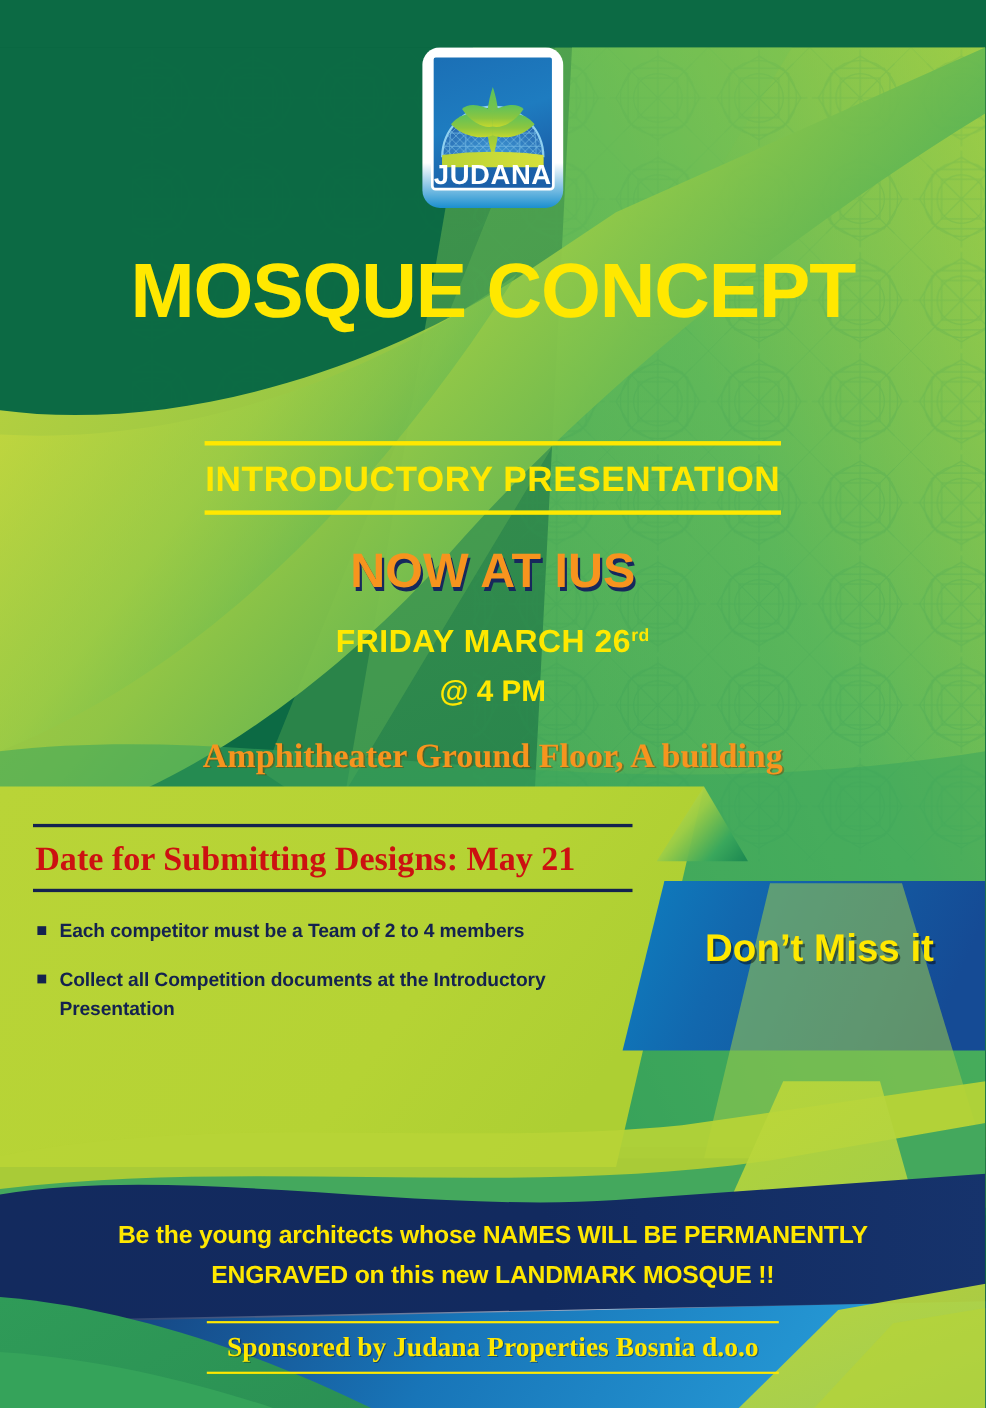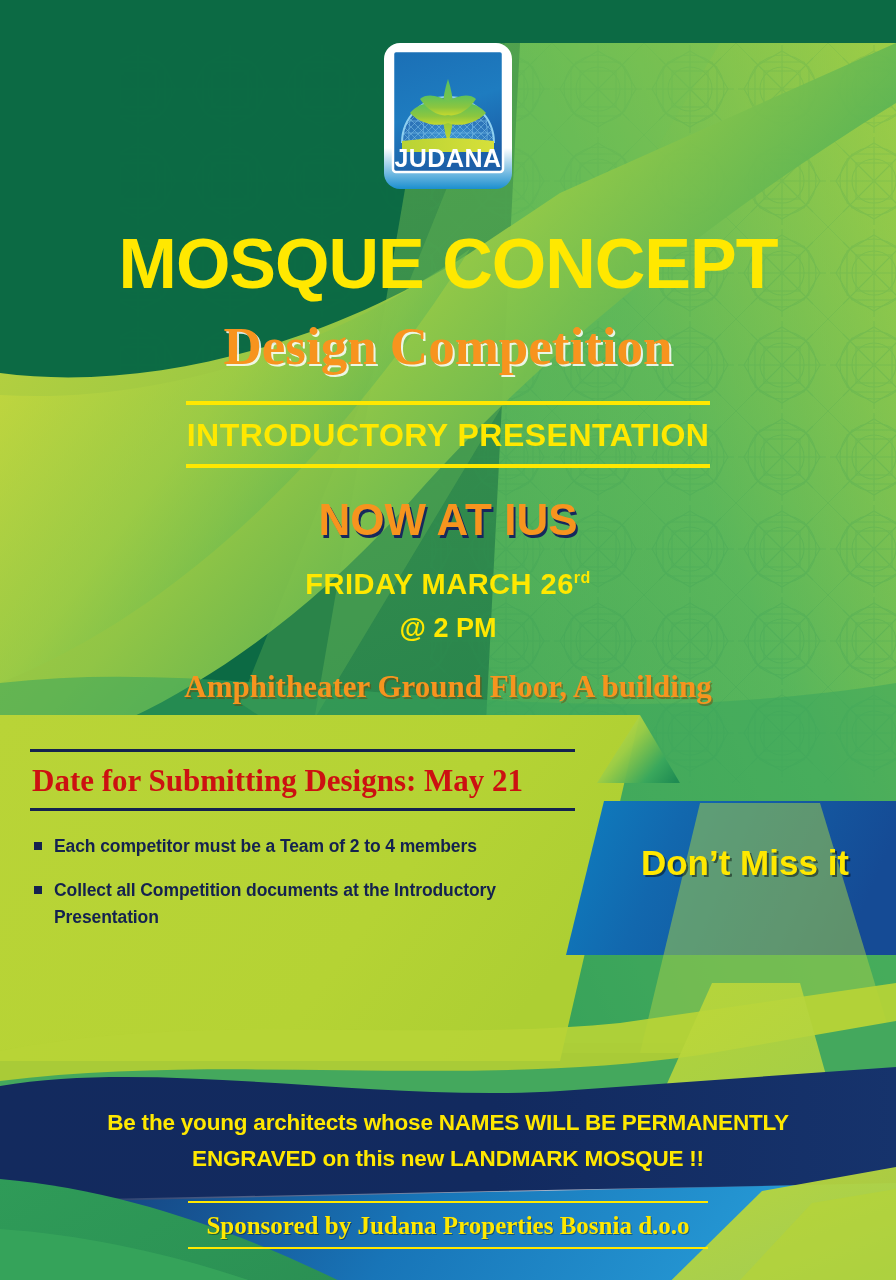--- a/index.html
+++ b/index.html
@@ -421,33 +421,32 @@
 
       <path d="M26 100 H118 L118 109 H26 Z" fill="url(#lgGround)"></path>
       <path d="M26 98 Q72 92 118 98 L118 108 H26 Z" fill="url(#lgGround)"></path>
 
       <text x="72" y="124" text-anchor="middle" font-family="Liberation Sans, sans-serif" font-size="25" font-weight="bold" fill="#ffffff" letter-spacing="0.5">JUDANA</text>
     </svg>
   </div>
 
   <div class="txt title-main">MOSQUE CONCEPT</div>
 
-  <div class="txt title-sub">Design Competition</div>
 
   <div class="rules-block">
     <div class="rule-y"></div>
     <div class="introline">INTRODUCTORY PRESENTATION</div>
     <div class="rule-y"></div>
   </div>
 
   <div class="txt now-at">NOW AT IUS</div>
 
   <div class="txt date-line"><span>FRIDAY MARCH 26</span><sup>rd</sup></div>
 
-  <div class="txt time-line">@ 2 PM</div>
+  <div class="txt time-line">@ 4 PM</div>
 
   <div class="txt venue-line">Amphitheater Ground Floor, A building</div>
 
   <div class="panel-content">
     <div class="rule-navy"></div>
     <div class="deadline">Date for Submitting Designs:  May 21</div>
     <div class="rule-navy"></div>
 
     <ul class="bullets">
       <li>Each competitor must be a Team of 2 to 4 members</li>

